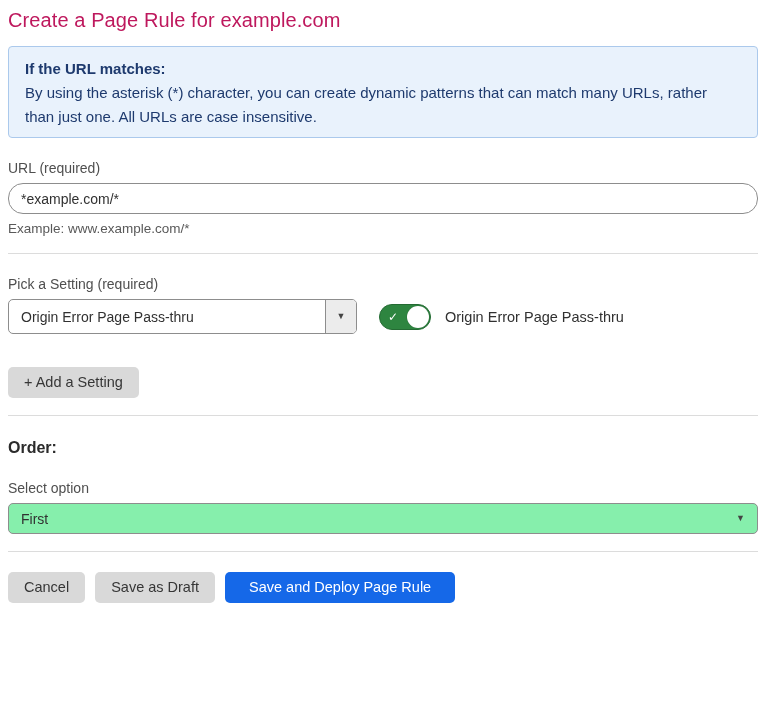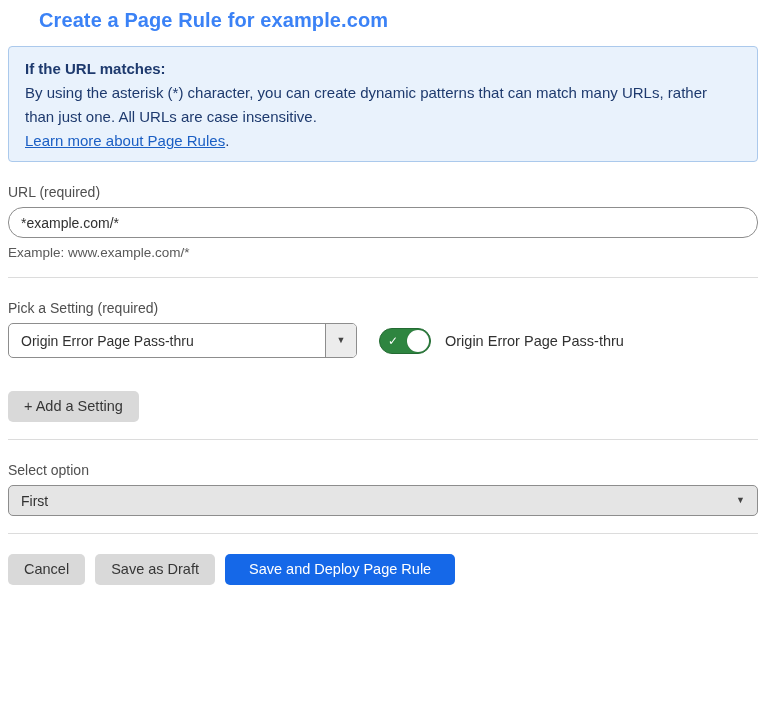--- a/index.html
+++ b/index.html
@@ -6,25 +6,24 @@
   html, body { background: #ffffff; }
   body {
     width: 770px;
     font-family: "Liberation Sans", "DejaVu Sans", sans-serif;
     color: #313131;
   }
   .page { padding: 6px 12px 14px 8px; }
 
   h1.page-title {
     font-size: 20px;
-    font-weight: 700;
-    color: #3b82f6;
+    font-weight: 400;
+    color: #be185d;
     line-height: 28px;
     letter-spacing: 0.1px;
-    margin-left: 31px;
   }
 
   .info-box {
     margin-top: 12px;
     background: #e9f2fc;
     border: 1px solid #abc9ec;
     border-radius: 4px;
     padding: 10px 16px 8px 16px;
     color: #1e3a6e;
     font-size: 15px;
@@ -164,21 +163,21 @@
   .btn.gray { background: #d9d9d9; color: #363636; }
   .btn.blue { background: #1568e8; color: #ffffff; padding: 0 24px; }
   .btn.add-setting { margin-top: 33px; display: inline-block; }
 
   .select {
     margin-top: 6px;
     width: 100%;
     height: 31px;
     border: 1px solid #8d8d8d;
     border-radius: 5px;
-    background: #e5e5e5;
+    background: #86efac;
     display: flex;
     align-items: center;
     justify-content: space-between;
     padding: 0 12px;
     font-size: 14px;
     color: #313131;
     cursor: pointer;
   }
   .helper-lg {
     margin-top: 5px;
@@ -198,21 +197,20 @@
 </head>
 <body>
 
 <div class="page">
 
   <h1 class="page-title">Create a Page Rule for example.com</h1>
 
   <div class="info-box">
     <div class="info-heading">If the URL matches:</div>
     <div class="info-body">By using the asterisk (*) character, you can create dynamic patterns that can match many URLs, rather than just one. All URLs are case insensitive.</div>
-    <div class="info-link-row"><a href="#">Learn more about Page Rules</a><span>.</span></div>
   </div>
 
   <label class="field-label">URL (required)</label>
   <input type="text" class="text-input" value="*example.com/*" style="">
   <div class="helper-sm">Example: www.example.com/*</div>
 
   <hr class="section-divider">
 
 
   <label class="field-label">Pick a Setting (required)</label>
@@ -228,20 +226,21 @@
       <span class="toggle-check">✓</span>
       <span class="toggle-knob"></span>
     </div>
     <span class="toggle-label">Origin Error Page Pass-thru</span>
   </div>
 
   <button class="btn gray add-setting">+ Add a Setting</button>
 
   <hr class="section-divider">
 
+  <h2 class="section-heading">Order:</h2>
 
   <label class="field-label">Select option</label>
 
   <div class="select">
     <span>First</span>
     <span class="caret">▼</span>
   </div>
 
 
   <hr class="section-divider">

